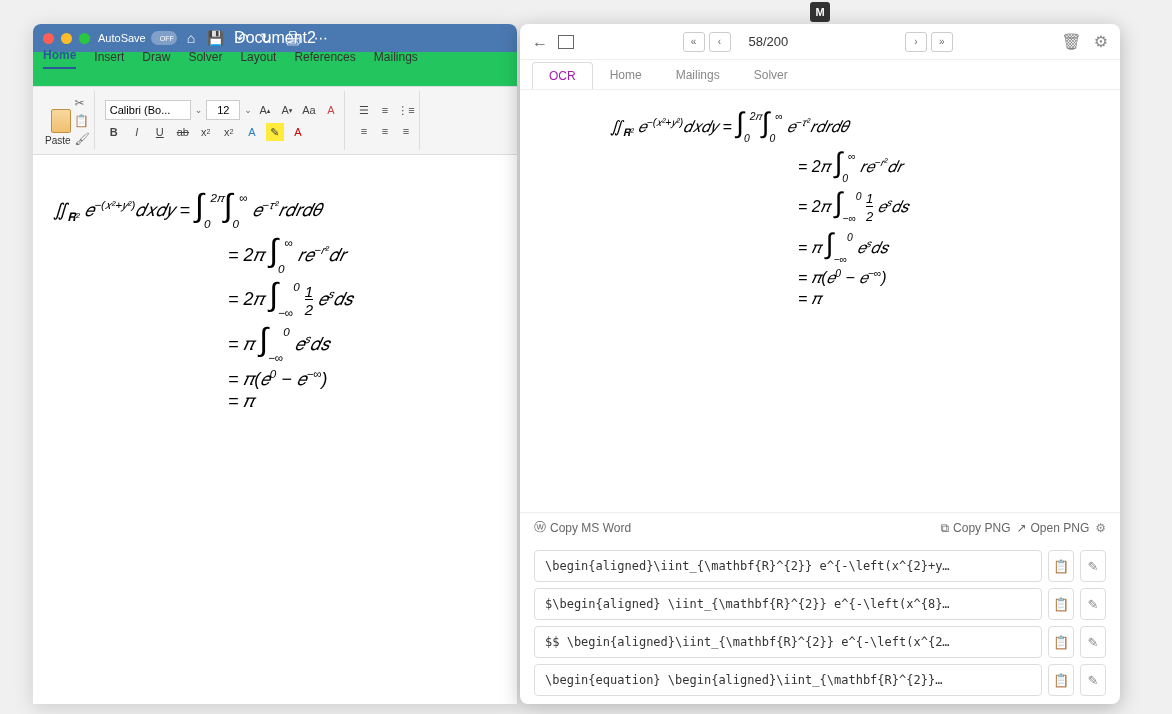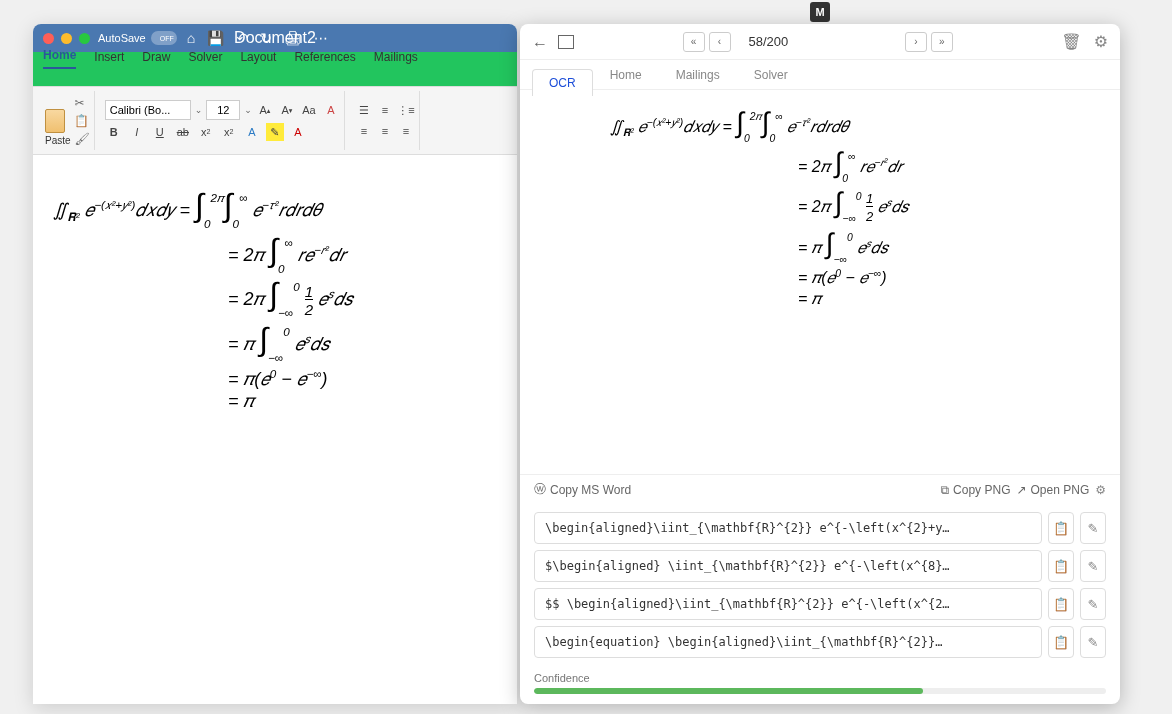--- a/index.html
+++ b/index.html
@@ -12,21 +12,21 @@
 .autosave{color:#fff;font-size:11px;margin-left:8px;display:flex;align-items:center;gap:5px}
 .switch{width:26px;height:14px;border-radius:7px;background:rgba(255,255,255,.3);position:relative;display:flex;align-items:center;padding:0 3px;font-size:7px;color:#fff;justify-content:flex-end}
 .titlebar-icons{display:flex;gap:12px;margin-left:10px;color:#fff;font-size:14px}
 .titlebar-icons span{cursor:pointer}
 .doc-title{position:absolute;left:50%;transform:translateX(-50%);color:#fff;font-size:16px}
 .word-tabs{height:28px;background:#22c55e;display:flex;align-items:flex-end;border-bottom:1px solid #ddd;padding:17px 10px;gap:18px}
 .word-tab{font-size:12px;color:#333;cursor:pointer;padding:5px 0}
 .word-tab.active{color:#2b579a;border-bottom:2px solid #2b579a;font-weight:600}
 .ribbon{height:68px;background:#f5f5f5;border-bottom:1px solid #ddd;display:flex;align-items:center;padding:4px 8px;gap:6px}
 .ribbon-group{display:flex;flex-direction:column;gap:3px;padding:0 4px;border-right:1px solid #ddd;height:100%;justify-content:center}
-.paste-btn{display:flex;flex-direction:column;align-items:flex-start;font-size:10px;color:#333;gap:2px}
+.paste-btn{display:flex;flex-direction:column;align-items:flex-end;font-size:10px;color:#333;gap:2px}
 .paste-icon{width:20px;height:24px;background:linear-gradient(#f8d8a0,#f0c070);border:1px solid #c09040;border-radius:2px}
 .clip-icons{display:flex;flex-direction:column;gap:4px;font-size:12px;color:#666}
 .font-row{display:flex;gap:4px;align-items:center}
 .font-select{width:86px;height:20px;font-size:11px;border:1px solid #ccc;background:#fff;padding:0 4px}
 .size-select{width:34px;height:20px;font-size:11px;border:1px solid #ccc;background:#fff;text-align:center}
 .ribbon-btn{width:18px;height:18px;display:flex;align-items:center;justify-content:center;font-size:11px;color:#444;cursor:pointer}
 .format-row{display:flex;gap:5px;align-items:center}
 .para-icons{display:flex;flex-direction:column;gap:3px}
 .para-row{display:flex;gap:3px}
 .doc-canvas{padding:30px 20px;font-family:"Times New Roman",serif;font-size:18px;line-height:1}
@@ -34,21 +34,21 @@
 .panel{position:absolute;left:520px;top:24px;width:600px;height:680px;background:#fff;border-radius:8px;box-shadow:0 4px 20px rgba(0,0,0,.25);display:flex;flex-direction:column;overflow:hidden}
 .panel-header{height:36px;display:flex;align-items:center;padding:0 12px;gap:10px;border-bottom:1px solid #eee}
 .back-arrow{font-size:16px;color:#666;cursor:pointer}
 .nav-group{display:flex;gap:4px;margin-left:auto}
 .nav-btn{width:22px;height:20px;border:1px solid #ccc;border-radius:3px;background:#fff;display:flex;align-items:center;justify-content:center;font-size:10px;color:#666;cursor:pointer}
 .nav-btn.dbl{width:22px}
 .counter{font-size:13px;color:#333;margin:0 8px}
 .header-right{display:flex;gap:12px;font-size:16px;color:#888}
 .panel-tabs{height:30px;display:flex;align-items:center;padding:0 12px;gap:0;border-bottom:1px solid #eee}
 .panel-tab{font-size:12px;padding:6px 16px;color:#888;cursor:pointer;border:1px solid transparent;border-bottom:none}
-.panel-tab.active{color:#1d4ed8;border-color:#ddd;border-radius:4px 4px 0 0;background:#fff;position:relative;top:8px}
+.panel-tab.active{color:#a21caf;border-color:#ddd;border-radius:4px 4px 0 0;background:#fff;position:relative;top:1px}
 .show-original{height:32px;display:flex;align-items:center;padding:0 14px;font-size:12px;color:#666;justify-content:space-between}
 .thumbs{display:flex;gap:6px;font-size:15px;color:#999}
 .panel-canvas{flex:1;padding:14px 20px;overflow:hidden;font-family:"Times New Roman",serif;font-size:16px;font-style:italic}
 .panel-canvas .eq-line{margin:3px 0;padding-left:60px}
 .panel-canvas .eq-line:first-child{padding-left:0}
 .copy-bar{height:30px;display:flex;align-items:center;padding:0 14px;font-size:12px;color:#666;gap:6px;border-top:1px solid #eee}
 .copy-bar .spacer{flex:1}
 .copy-link{display:flex;align-items:center;gap:4px;cursor:pointer}
 .latex-list{padding:8px 14px;display:flex;flex-direction:column;gap:6px}
 .latex-row{display:flex;gap:6px;align-items:stretch}
@@ -240,19 +240,13 @@
       <div class="latex-btn">📋</div>
       <div class="latex-btn">✎</div>
     </div>
     <div class="latex-row">
       <div class="latex-box">\begin{equation} \begin{aligned}\iint_{\mathbf{R}^{2}}…</div>
       <div class="latex-btn">📋</div>
       <div class="latex-btn">✎</div>
     </div>
   </div>
 
-  <div class="confidence">
-    <span>Confidence</span>
-    <div class="conf-bar">
-      <div class="conf-fill" style="width:68%"></div>
-    </div>
-  </div>
 </div>
 
 </body></html>

